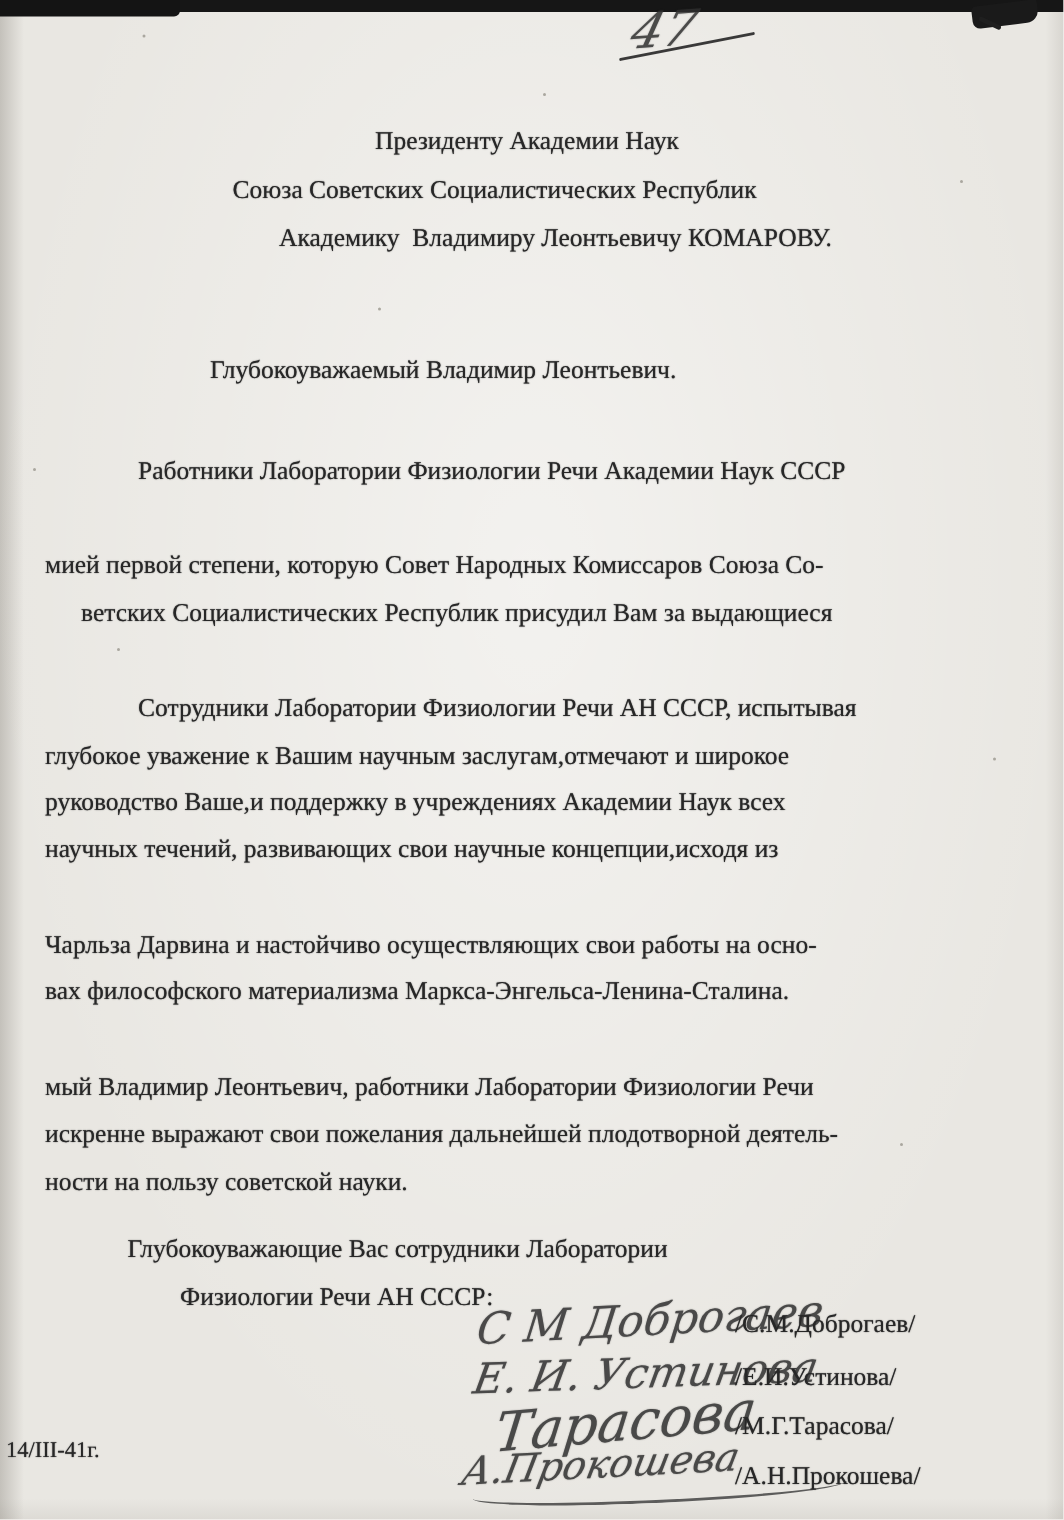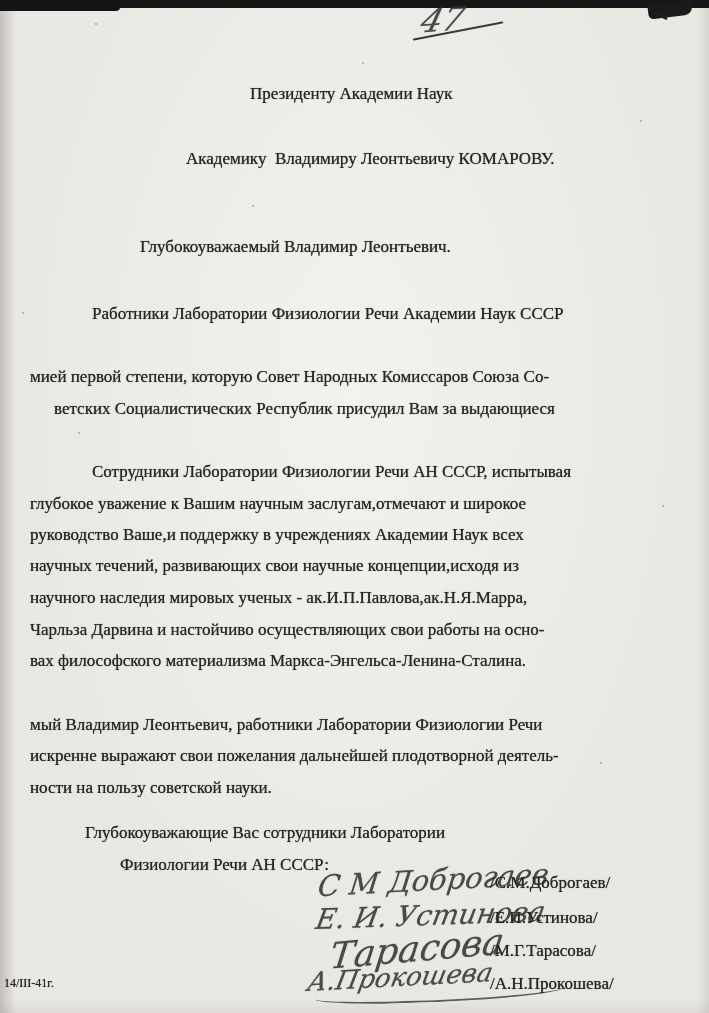--- a/index.html
+++ b/index.html
@@ -66,33 +66,33 @@
 
   <div class="scan-bar"></div>
   <div class="scan-bar-left"></div>
   <div class="scan-blob"></div>
   <div class="scan-blob-tail"></div>
 
   <div class="hw hw-mark">47</div>
   <div class="hw-mark-line"></div>
 
   <div class="t" style="left:250px; top:84px;">Президенту Академии Наук</div>
+  <div class="t" style="left:155px; top:117px;">Союза Советских Социалистических Республик</div>
   <div class="t" style="left:186px; top:149px;">Академику  Владимиру Леонтьевичу КОМАРОВУ.</div>
 
   <div class="t" style="left:92px; top:304px;">Работники Лаборатории Физиологии Речи Академии Наук СССР</div>
 
   <div class="t" style="left:140px; top:237px;">Глубокоуважаемый Владимир Леонтьевич.</div>
   <div class="t" style="left:30px; top:367px;">мией первой степени, которую Совет Народных Комиссаров Союза Со-</div>
   <div class="t" style="left:30px; top:399px;margin-left:24px;">ветских Социалистических Республик присудил Вам за выдающиеся</div>
 
   <div class="t" style="left:92px; top:462px;">Сотрудники Лаборатории Физиологии Речи АН СССР, испытывая</div>
   <div class="t" style="left:30px; top:494px;text-align:center;">глубокое уважение к Вашим научным заслугам,отмечают и широкое</div>
   <div class="t" style="left:30px; top:556px;">научных течений, развивающих свои научные концепции,исходя из</div>
   <div class="t" style="left:30px; top:525px;">руководство Ваше,и поддержку в учреждениях Академии Наук всех</div>
-  <div class="t" style="left:30px; top:588px;">научного наследия мировых ученых - ак.И.П.Павлова,ак.Н.Я.Марра,</div>
   <div class="t" style="left:30px; top:620px;">Чарльза Дарвина и настойчиво осуществляющих свои работы на осно-</div>
   <div class="t" style="left:30px; top:651px;">вах философского материализма Маркса-Энгельса-Ленина-Сталина.</div>
 
   <div class="t" style="left:30px; top:715px;">мый Владимир Леонтьевич, работники Лаборатории Физиологии Речи</div>
   <div class="t" style="left:30px; top:746px;">искренне выражают свои пожелания дальнейшей плодотворной деятель-</div>
   <div class="t" style="left:30px; top:778px;">ности на пользу советской науки.</div>
 
   <div class="t" style="left:85px;  top:823px;">Глубокоуважающие Вас сотрудники Лаборатории</div>
   <div class="t" style="left:120px; top:855px;">Физиологии Речи АН СССР:</div>
 
@@ -100,21 +100,21 @@
   <div class="hw sig2">Е. И. Устинова</div>
   <div class="hw sig3">Тарасова</div>
   <div class="hw sig4">А.Прокошева</div>
   <div class="sig4-tail"></div>
 
   <div class="t" style="left:490px; top:873px;">/С.М.Доброгаев/</div>
   <div class="t" style="left:490px; top:908px;">/Е.И.Устинова/</div>
   <div class="t" style="left:490px; top:941px;">/М.Г.Тарасова/</div>
   <div class="t" style="left:490px; top:974px;">/А.Н.Прокошева/</div>
 
-  <div class="t" style="left:4px; top:957px; font-size:12px;margin-top:16px;">14/III-41г.</div>
+  <div class="t" style="left:4px; top:957px; font-size:15px;">14/III-41г.</div>
 
   <div class="speck" style="left:95px;  top:23px;"></div>
   <div class="speck" style="left:640px; top:120px;"></div>
   <div class="speck" style="left:252px; top:205px;"></div>
   <div class="speck" style="left:78px;  top:432px;"></div>
   <div class="speck" style="left:662px; top:505px;"></div>
   <div class="speck" style="left:22px;  top:312px;"></div>
   <div class="speck" style="left:600px; top:762px;"></div>
   <div class="speck" style="left:362px; top:62px;"></div>
 

